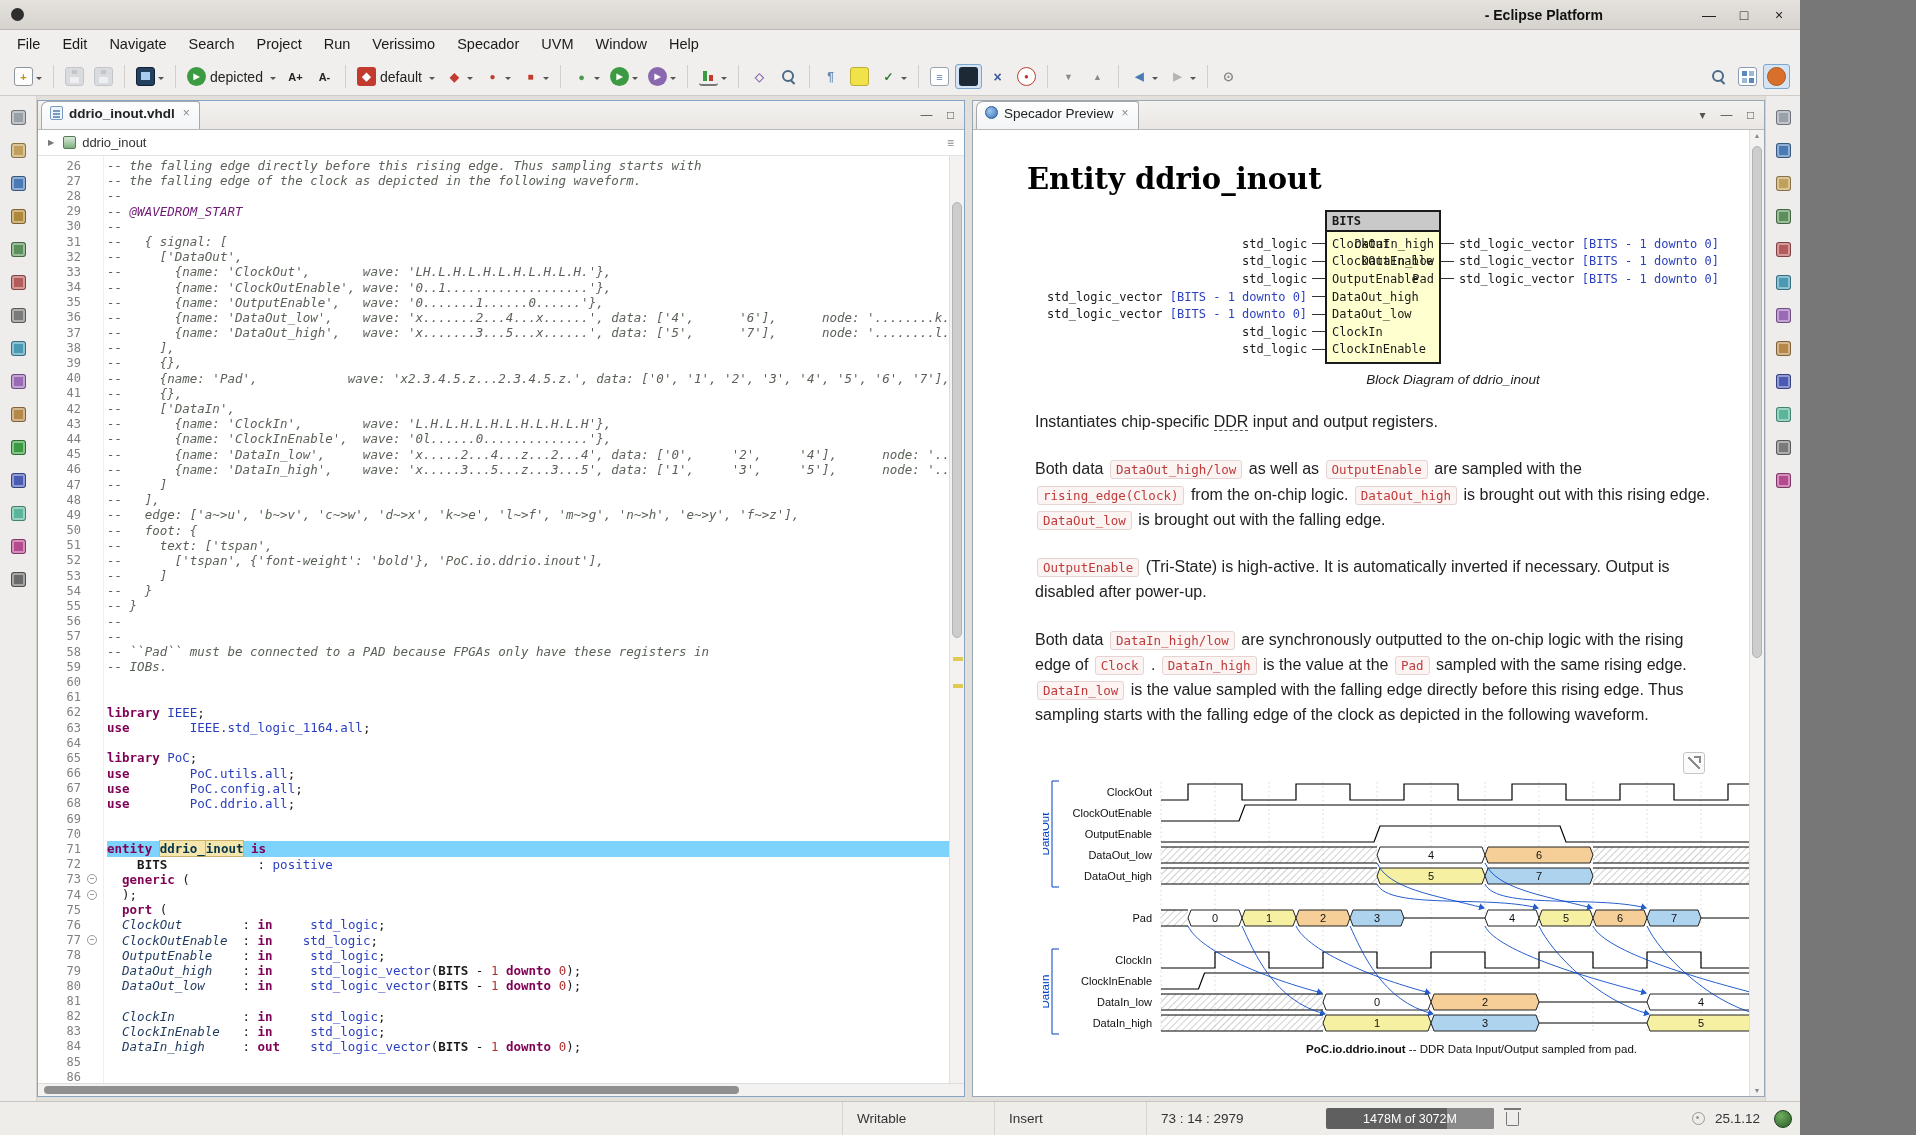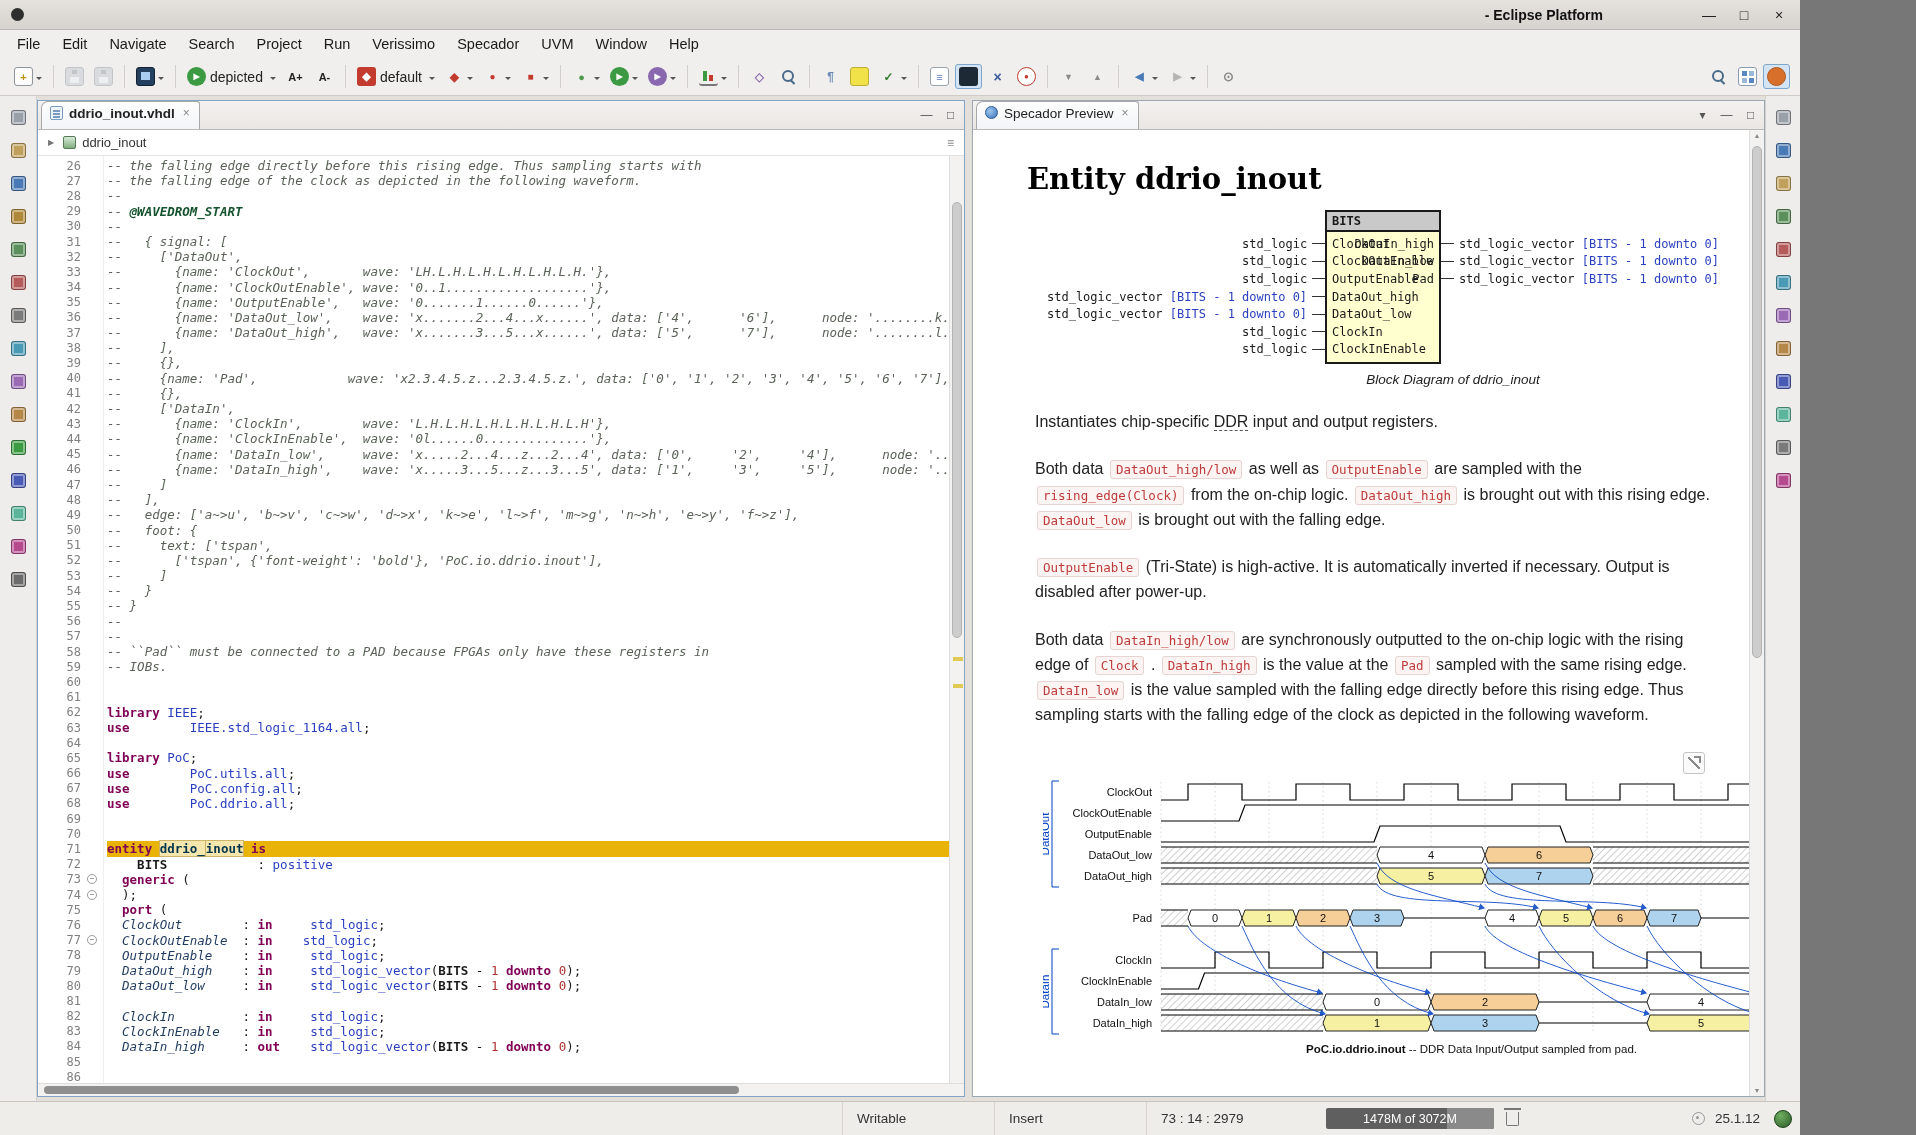--- a/index.html
+++ b/index.html
@@ -70,23 +70,23 @@
 
   
   .codearea{flex:1;display:flex;min-height:0;background:#fff;overflow:hidden}
   .gutter{flex:0 0 66px;padding-top:2px;background:#fff;border-right:1px solid #efefef}
   .gl{height:15.2px;line-height:15.2px;display:flex;align-items:center}
   .ln{width:46px;text-align:right;color:#808080;font:12px "DejaVu Sans Mono",monospace;padding-right:3px}
   .fold{width:16px;display:flex;align-items:center;justify-content:center}
   .fm{width:10px;height:10px;border:1px solid #9a9a9a;border-radius:50%;background:#fff;color:#555;font-size:8px;line-height:8px;text-align:center}
   .code-lines{flex:1;min-width:0;overflow:hidden;padding-top:2px;padding-left:3px;font:12.5px "DejaVu Sans Mono",monospace;color:#1a1a1a}
   .cl{height:15.2px;line-height:15.2px;white-space:pre}
-  .cl.cur{background:#eab308}
+  .cl.cur{background:#7dd3fc}
   .sx-c{color:#5a6258;font-style:italic}
-  .sx-t{color:#14532d;font-weight:bold;font-style:italic}
+  .sx-t{color:#701a75;font-weight:normal;font-style:italic}
   .sx-k{color:#7f0055;font-weight:bold}
   .sx-b,.sx-u{color:#2a3fbf}
   .sx-n{color:#b03030}
   .sx-g{color:#1a1a1a;font-weight:bold}
   .sx-p{color:#1f3a5f;font-style:italic}
   .sx-d{color:#1a1a1a}
   .sx-e{background:#f5e6ae;box-shadow:0 0 0 1px #cdb36a;font-weight:bold;color:#05354a}
   .caret{display:inline-block;width:0;border-left:1.5px solid #000;height:13px;vertical-align:-2px}
   .vscroll{flex:0 0 15px;background:#f3f2f1;border-left:1px solid #ddd;position:relative}
   .vthumb{position:absolute;left:2px;right:2px;top:5%;height:47%;background:#cdcdcd;border:1px solid #b3b3b3;border-radius:7px}

